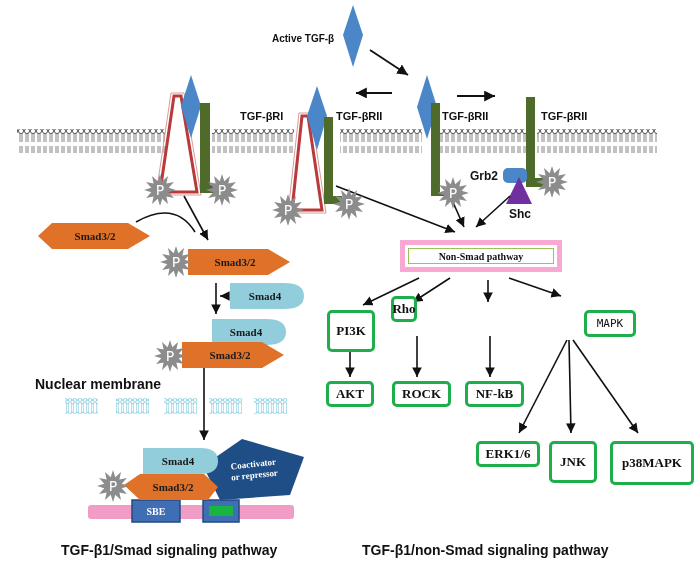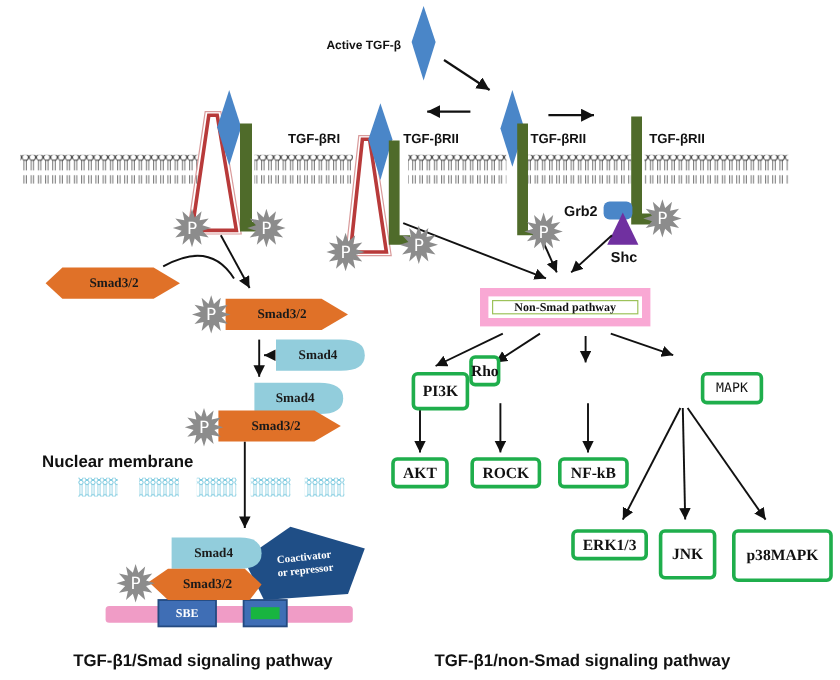--- a/index.html
+++ b/index.html
@@ -1,21 +1,21 @@
 <!DOCTYPE html>
 <html><head>
 <meta charset="utf-8">
 <style>
   html, body { margin: 0; padding: 0; background: #ffffff; }
   body { width: 700px; height: 567px; overflow: hidden; position: relative; font-family: "Liberation Serif", serif; }
   #stage { position: absolute; left: 0; top: 0; width: 700px; height: 567px; }
   .lbl { position: absolute; font-family: Liberation Sans, sans-serif; font-weight: bold; color: #111; white-space: nowrap; }
   .node { position: absolute; border: 3px solid #1fae4c; border-radius: 5px; background: #fff; font-family: "Liberation Serif", serif; font-weight: bold; font-size: 13px; color: #111; display: flex; align-items: center; justify-content: center; box-sizing: border-box; }
   .node.mapk { font-family: "DejaVu Sans Mono", monospace; font-weight: normal; font-size: 11px; margin-left: 43px; }
-  .nonsmad { position: absolute; left: 400px; top: 240px; width: 142px; height: 32px; border: 7px solid #f9a8d4; box-sizing: border-box; background: #fff; }
+  .nonsmad { position: absolute; left: 400px; top: 240px; width: 162px; height: 32px; border: 5px solid #f9a8d4; box-sizing: border-box; background: #fff; }
   .nonsmad .inner { position: absolute; left: 3px; top: 3px; right: 3px; bottom: 3px; border: 1px solid #9dc25a; display: flex; align-items: center; justify-content: center; font-size: 10px; font-weight: bold; color: #111; }
   .smad { position: absolute; font-family: "Liberation Serif", serif; font-weight: bold; font-size: 11px; color: #1a1a1a; display: flex; align-items: center; justify-content: center; }
 </style>
 </head>
 <body>
 
 <div id="stage">
   <svg id="svg" width="700" height="567" viewBox="0 0 700 567" xmlns="http://www.w3.org/2000/svg" style="position:absolute;left:0;top:0">
     <defs>
       <marker id="ah" markerWidth="8" markerHeight="8" refX="6" refY="3" orient="auto" markerUnits="strokeWidth">
@@ -169,25 +169,25 @@
   <div class="smad" style="left:214px;top:455px;width:80px;height:30px;flex-direction:column;color:#fff;font-size:9px;line-height:11px;transform:rotate(-6deg)">
     <span>Coactivator</span>
     <span>or repressor</span>
   </div>
   <div class="smad" style="left:132px;top:500px;width:48px;height:22px;color:#fff;font-size:10px">SBE</div>
 
   <div class="nonsmad">
     <div class="inner">Non-Smad pathway</div>
   </div>
 
-  <div class="node" style="left:343px;top:310px;width:48px;height:32px">PI3K</div>
+  <div class="node" style="left:327px;top:310px;width:48px;height:42px">PI3K</div>
   <div class="node" style="left:391px;top:296px;width:26px;height:26px">Rho</div>
   <div class="node mapk" style="left:541px;top:310px;width:52px;height:27px">MAPK</div>
   <div class="node" style="left:326px;top:381px;width:48px;height:26px">AKT</div>
   <div class="node" style="left:392px;top:381px;width:59px;height:26px">ROCK</div>
   <div class="node" style="left:465px;top:381px;width:59px;height:26px">NF-kB</div>
-  <div class="node" style="left:476px;top:441px;width:64px;height:26px">ERK1/3</div>
+  <div class="node" style="left:476px;top:441px;width:64px;height:26px">ERK1/6</div>
   <div class="node" style="left:549px;top:441px;width:48px;height:42px">JNK</div>
   <div class="node" style="left:610px;top:441px;width:84px;height:44px">p38MAPK</div>
 
   <div class="lbl" style="left:61px;top:542px;font-size:14px">TGF-β1/Smad  signaling pathway</div>
   <div class="lbl" style="left:362px;top:542px;font-size:14px">TGF-β1/non-Smad  signaling pathway</div>
 </div>
 
 </body></html>

